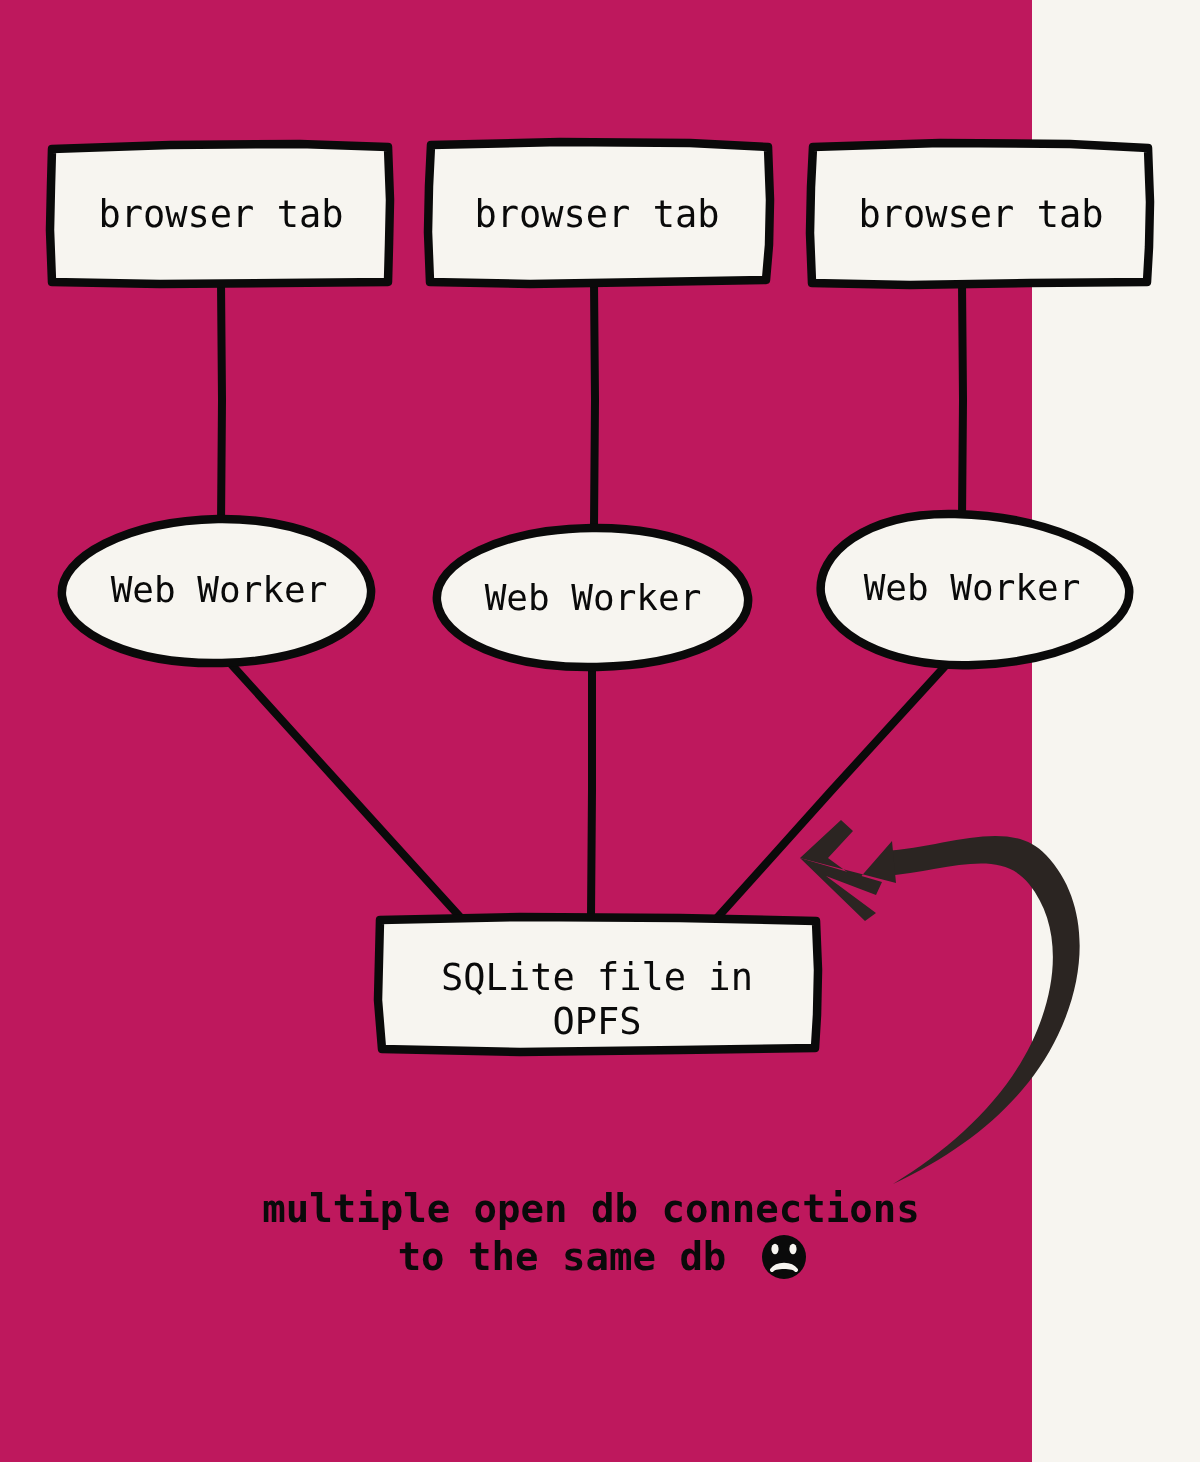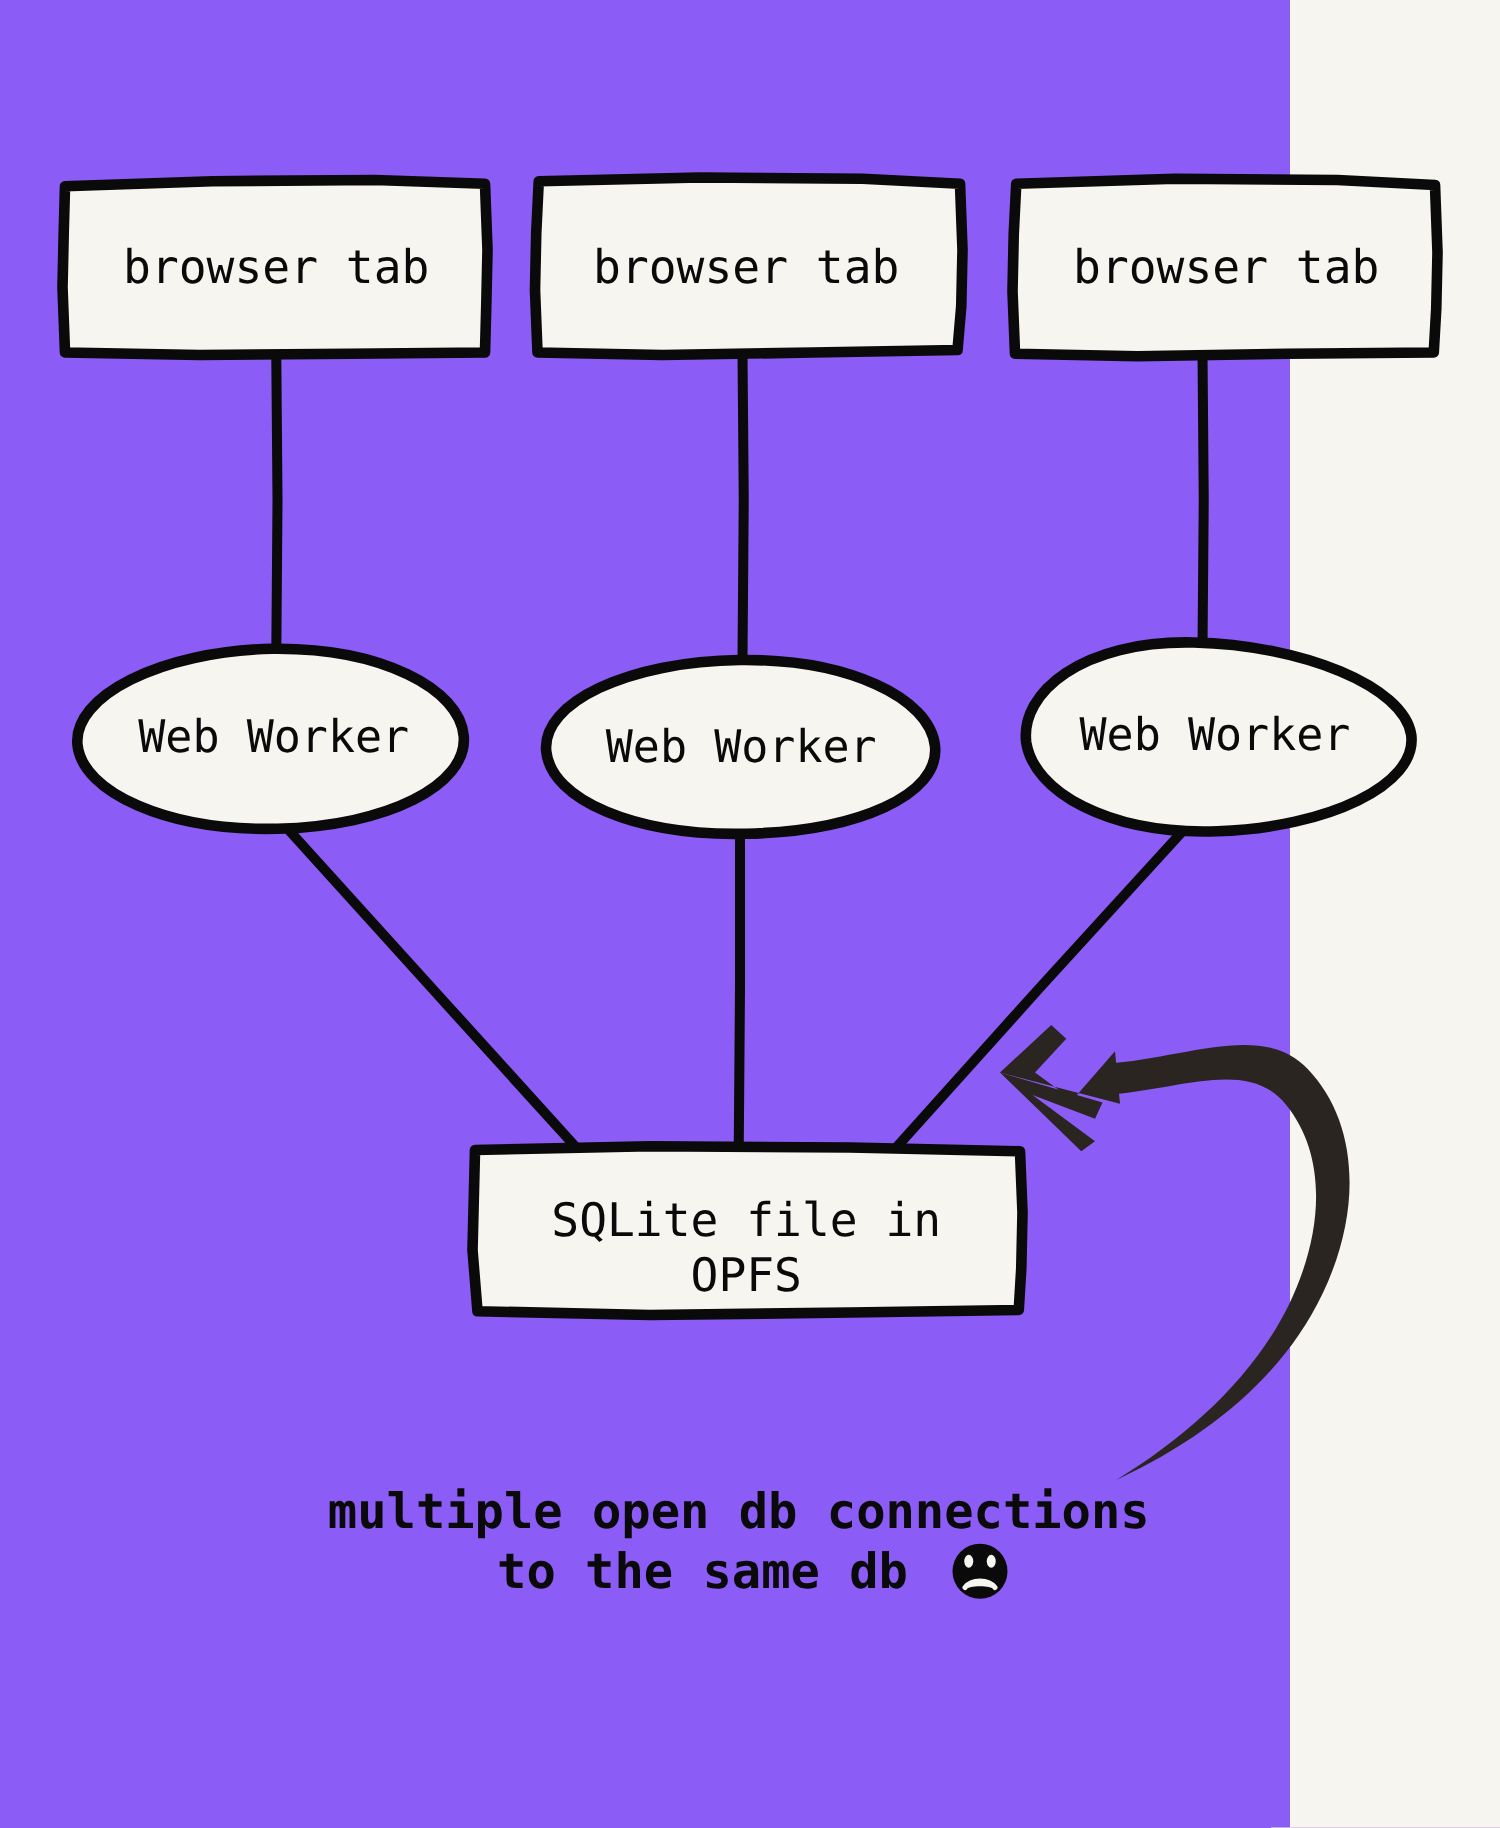--- a/index.html
+++ b/index.html
@@ -10,21 +10,21 @@
   body {
     width: 1200px;
     height: 1462px;
     overflow: hidden;
     font-family: "DejaVu Sans Mono", "Liberation Mono", monospace;
   }
   #diagram-root {
     position: relative;
     width: 1032px;
     height: 1462px;
-    background: #8b5cf6;
+    background: #be185d;
   }
   svg#diagram-svg {
     position: absolute;
     top: 0;
     left: 0;
     width: 1200px;
     height: 1462px;
     display: block;
   }
   .node-label {

